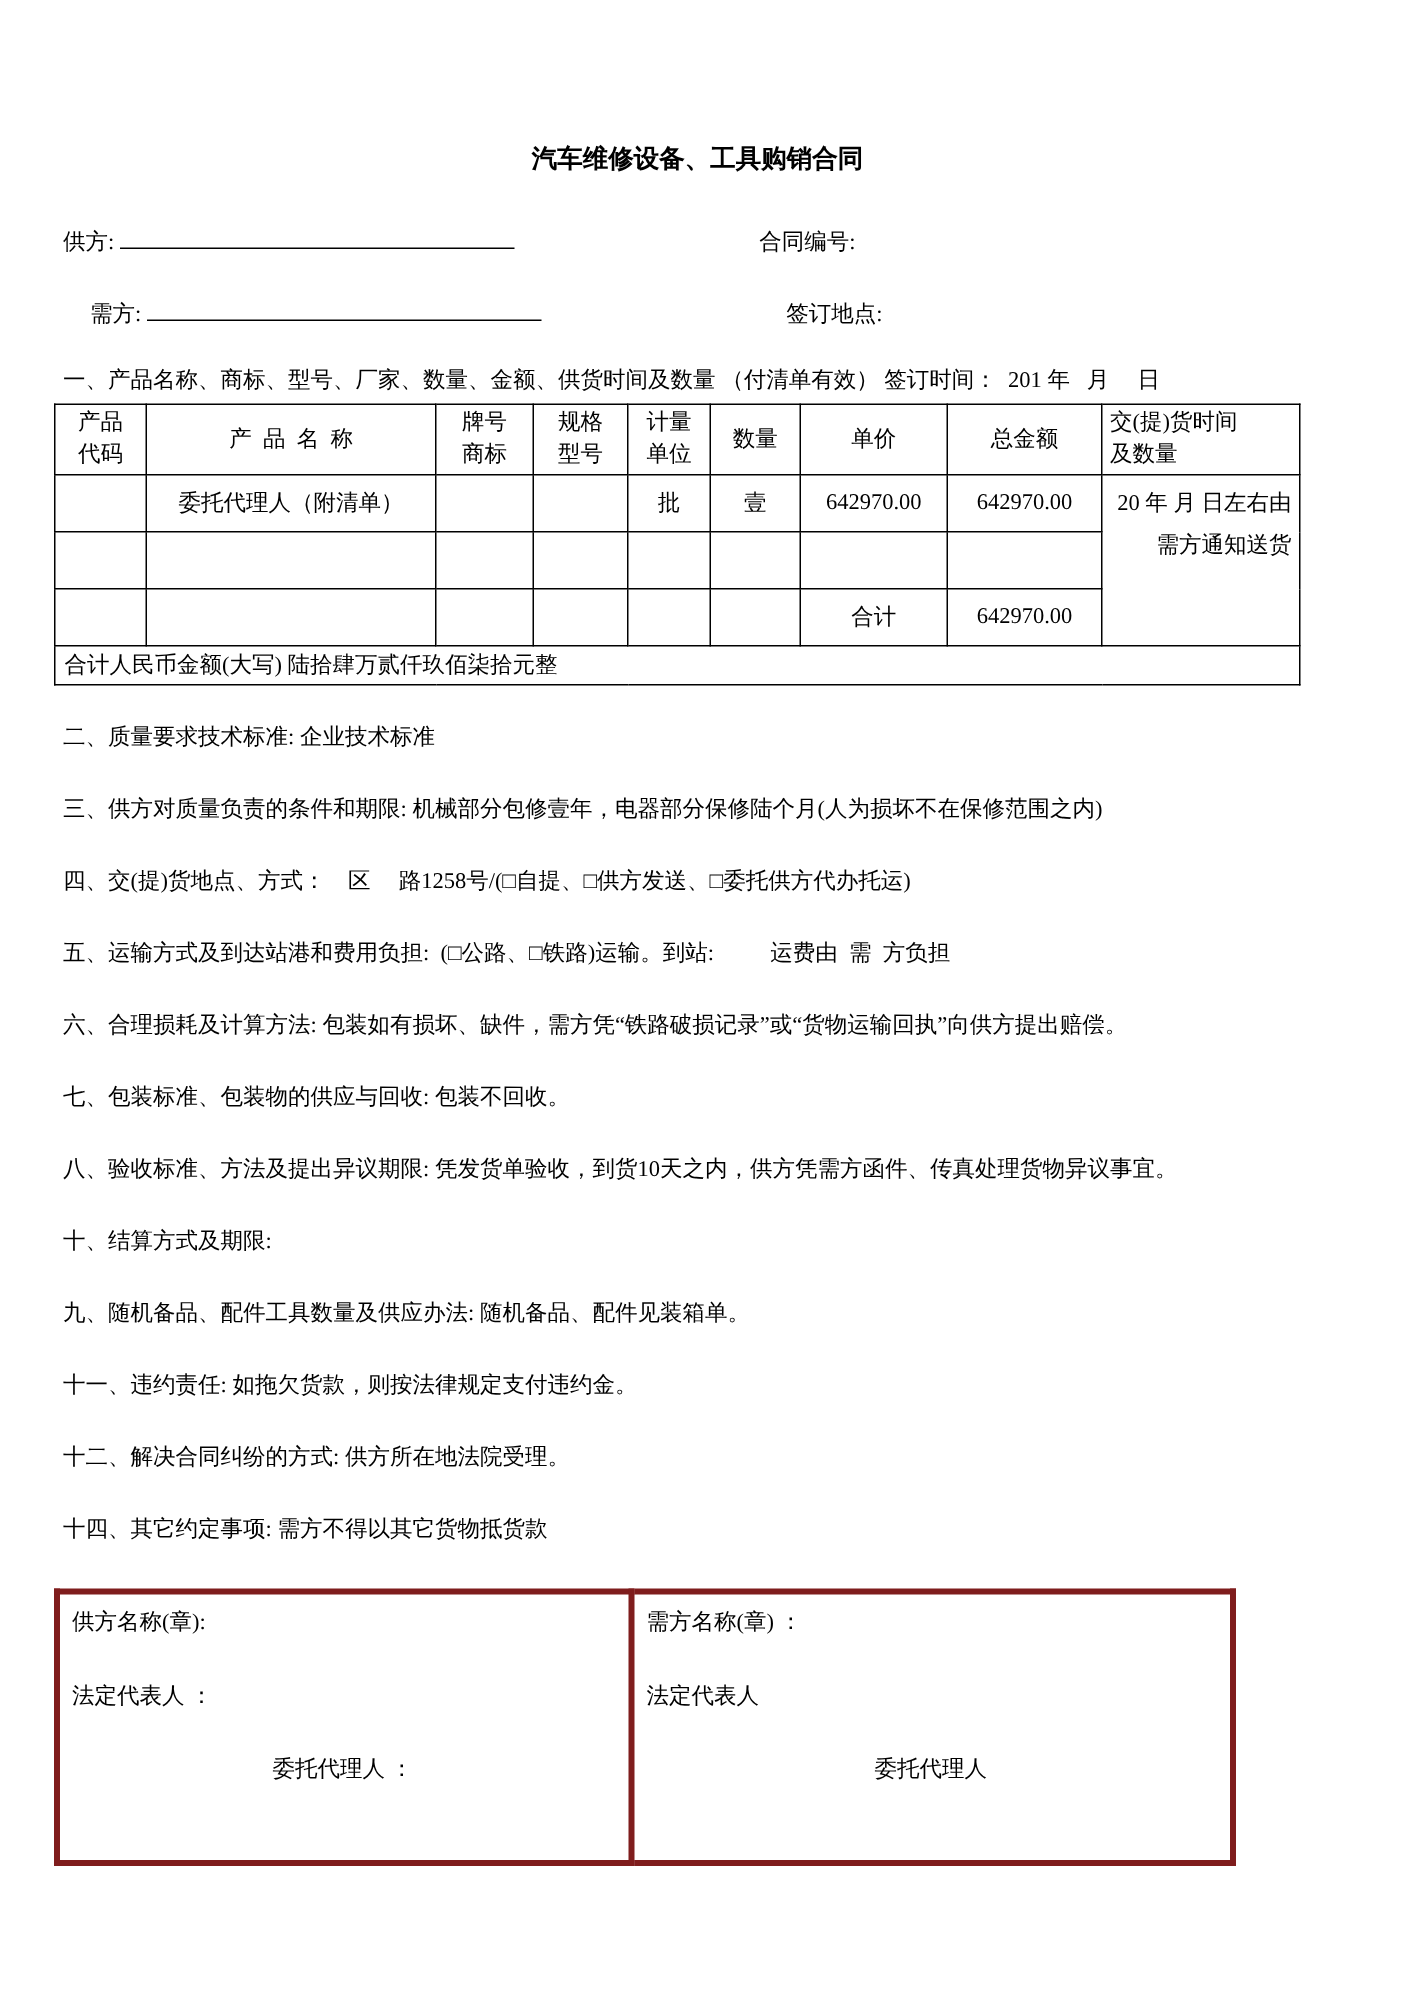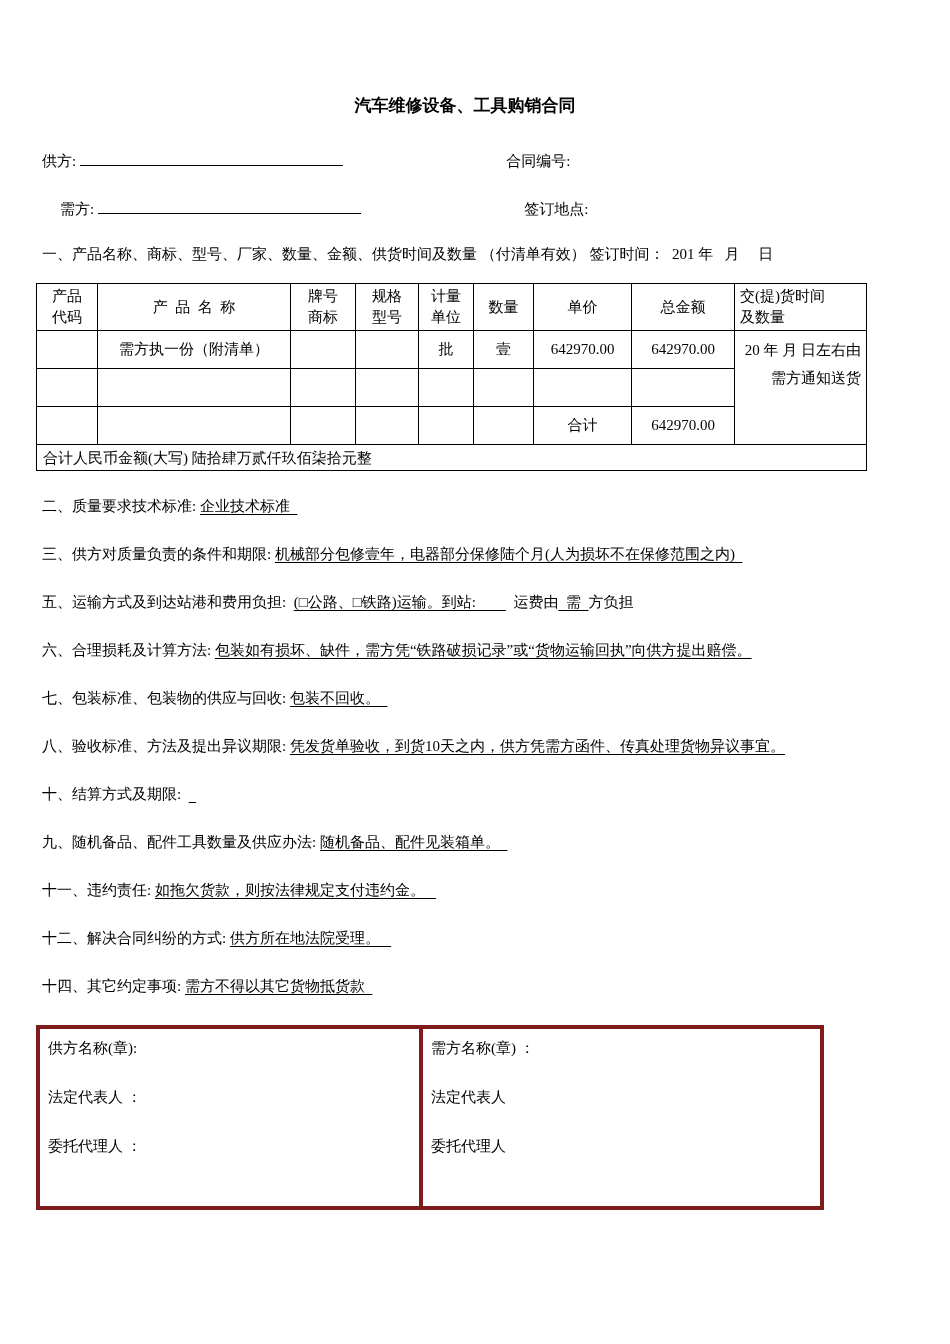--- a/index.html
+++ b/index.html
@@ -44,21 +44,21 @@
   .line {
     margin: 27px 0 0 6px;
     line-height: 20px;
     white-space: pre-wrap;
   }
 
   table.ptable {
     border-collapse: collapse;
     table-layout: fixed;
     width: 830px;
-    margin-top: 19px;
+    margin-top: 5px;
     font-size: 15px;
     padding-left: 32px;
   }
   table.ptable th, table.ptable td {
     border: 1px solid #000;
     font-weight: normal;
     padding: 0;
   }
   table.ptable th { text-align: center; vertical-align: middle; height: 47px; }
   table.ptable th div { line-height: 21px; white-space: pre-wrap; }
@@ -78,36 +78,36 @@
     line-height: 24px;
     white-space: pre-wrap;
   }
 
   .clauses { margin: 26px 0 0 6px; }
   .clause {
     margin: 0 0 29px 0;
     line-height: 19px;
     white-space: pre-wrap;
   }
-  .clause .useg { text-decoration: underline; text-underline-offset: 3px; }
+  .clause .useg { text-underline-offset: 3px; }
 
   table.stable {
     border-collapse: collapse;
     table-layout: fixed;
     width: 784px;
     margin-top: 23px;
     font-size: 15px;
   }
   table.stable td {
     border: 4px solid #7f1d1d;
     vertical-align: top;
     padding: 10px 10px 50px 8px;
   }
   .sig-line { margin: 0 0 30px 0; line-height: 19px; white-space: pre-wrap; }
-  .sig-line:last-child { margin-bottom: 0; }
+  .sig-line:last-child { margin-bottom: 0; text-align: center; }
 </style>
 </head>
 <body>
 
 <div class="page">
 
   <h1 class="doc-title">汽车维修设备、工具购销合同</h1>
 
   <div class="hdr-row first">
     <span>供方:</span>
@@ -165,21 +165,21 @@
       <th>
             <div>总金额</div>
           </th>
       <th class="delivery-head">
             <div>交(提)货时间</div>
             <div>及数量</div>
           </th>
     </tr>
     <tr>
       <td class="dcell"></td>
-      <td class="dcell">需方执一份（附清单）</td>
+      <td class="dcell">委托代理人（附清单）</td>
       <td class="dcell"></td>
       <td class="dcell"></td>
       <td class="dcell">批</td>
       <td class="dcell">壹</td>
       <td class="dcell">642970.00</td>
       <td class="dcell">642970.00</td>
       <td class="delivery" rowspan="3">20 年 月 日左右由需方通知送货</td>
     </tr>
     <tr>
       <td class="dcell"></td>
@@ -203,20 +203,21 @@
     </tr>
     <tr>
       <td class="words" colspan="9">合计人民币金额(大写) 陆拾肆万贰仟玖佰柒拾元整</td>
     </tr>
   </tbody>
     </table>
 
   <div class="clauses">
       <p class="clause"><span class="seg">二、质量要求技术标准: </span><span class="useg">企业技术标准  </span></p>
       <p class="clause"><span class="seg">三、供方对质量负责的条件和期限: </span><span class="useg">机械部分包修壹年，电器部分保修陆个月(人为损坏不在保修范围之内)  </span></p>
+      <p class="clause"><span class="seg">四、交(提)货地点、方式：  </span><span class="useg">  区     路1258号/(□自提、□供方发送、□委托供方代办托运)  </span></p>
       <p class="clause"><span class="seg">五、运输方式及到达站港和费用负担:  </span><span class="useg">(□公路、□铁路)运输。到站:        </span><span class="seg">  运费由</span><span class="useg">  需  </span><span class="seg">方负担</span></p>
       <p class="clause"><span class="seg">六、合理损耗及计算方法: </span><span class="useg">包装如有损坏、缺件，需方凭“铁路破损记录”或“货物运输回执”向供方提出赔偿。</span></p>
       <p class="clause"><span class="seg">七、包装标准、包装物的供应与回收: </span><span class="useg">包装不回收。  </span></p>
       <p class="clause"><span class="seg">八、验收标准、方法及提出异议期限: </span><span class="useg">凭发货单验收，到货10天之内，供方凭需方函件、传真处理货物异议事宜。</span></p>
       <p class="clause"><span class="seg">十、结算方式及期限:  </span><span class="useg">  </span></p>
       <p class="clause"><span class="seg">九、随机备品、配件工具数量及供应办法: </span><span class="useg">随机备品、配件见装箱单。  </span></p>
       <p class="clause"><span class="seg">十一、违约责任: </span><span class="useg">如拖欠货款，则按法律规定支付违约金。   </span></p>
       <p class="clause"><span class="seg">十二、解决合同纠纷的方式: </span><span class="useg">供方所在地法院受理。   </span></p>
       <p class="clause"><span class="seg">十四、其它约定事项: </span><span class="useg">需方不得以其它货物抵货款  </span></p>
     </div>

